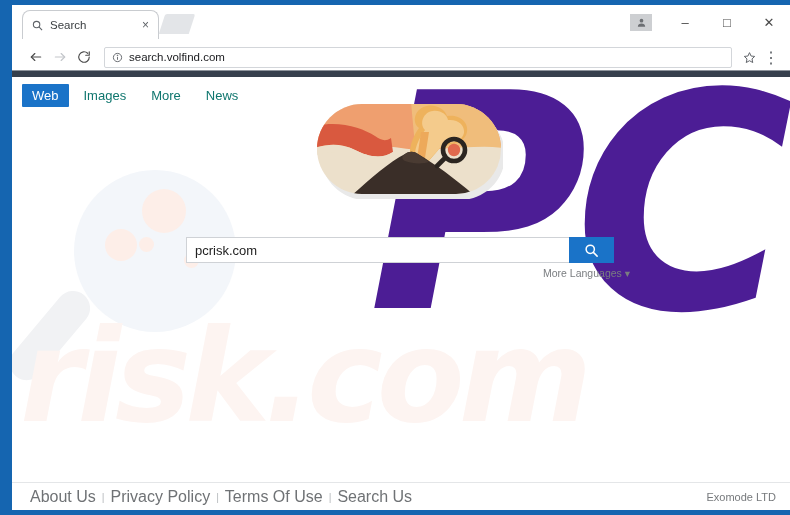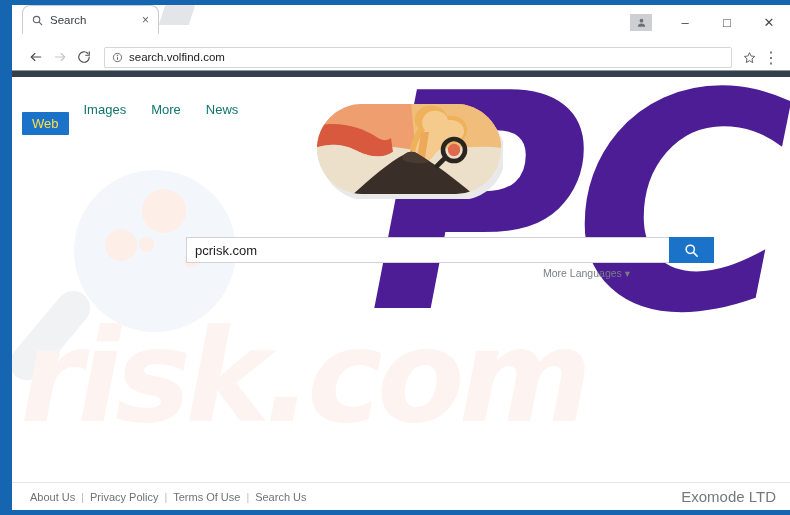--- a/index.html
+++ b/index.html
@@ -27,21 +27,21 @@
     flex-direction: column;
     overflow: hidden;
   }
 
   
   .tabstrip {
     position: relative;
     height: 39px;
     background: #ffffff;
     display: flex;
-    align-items: flex-start;
+    align-items: center;
     flex: none;
   }
   .tab {
     position: relative;
     margin-left: 10px;
     width: 137px; height: 29px;
     background: #ffffff;
     border: 1px solid #c9ccd0;
     border-bottom: none;
     border-radius: 8px 8px 0 0;
@@ -218,37 +218,36 @@
   .navtab {
     font-size: 13px;
     color: #0f766e;
     padding: 4px 10px;
     margin-right: 5px;
     cursor: pointer;
     border-radius: 1px;
   }
   .navtab.active {
     background: #1a73c8;
-    color: #fde047;
-    margin-top: 28px;
+    color: #ffffff;
   }
 
   
   .logo-wrap {
     position: absolute;
     left: 303px; top: 25px;
     width: 188px; height: 97px;
     z-index: 5;
   }
 
   
   .search-row {
     position: absolute;
     left: 174px; top: 160px;
-    width: 528px;
+    width: 428px;
     display: flex;
     z-index: 5;
   }
   .search-input {
     flex: 1;
     height: 26px;
     border: 1px solid #cfd2d6;
     border-right: none;
     background: #ffffff;
     font-size: 13px;
@@ -282,32 +281,32 @@
     height: 28px;
     border-top: 1px solid #e4e6e8;
     display: flex;
     align-items: center;
     padding: 0 14px 0 18px;
     background: transparent;
     z-index: 5;
   }
   .footer-links { display: flex; align-items: center; }
   .footer-link {
-    font-size: 11px;
+    font-size: 16px;
     color: #6f7275;
     cursor: pointer;
   }
   .footer-sep {
     font-size: 10.5px;
     color: #b9bcbf;
     padding: 0 6px;
   }
   .footer-right {
     margin-left: auto;
-    font-size: 15px;
+    font-size: 11px;
     color: #76797c;
   }
 </style>
 </head>
 <body>
 
 <div id="desktop">
 
   <div id="browser-window">
 

